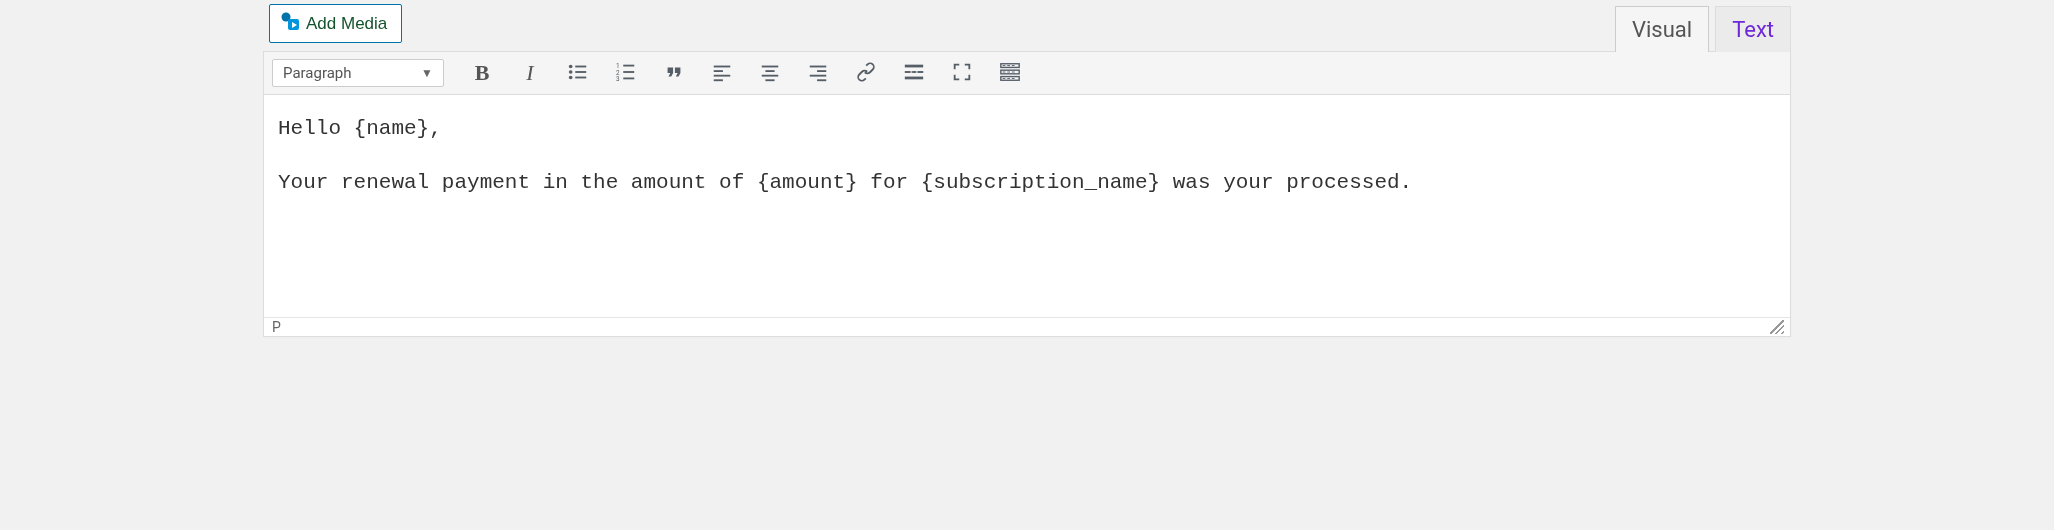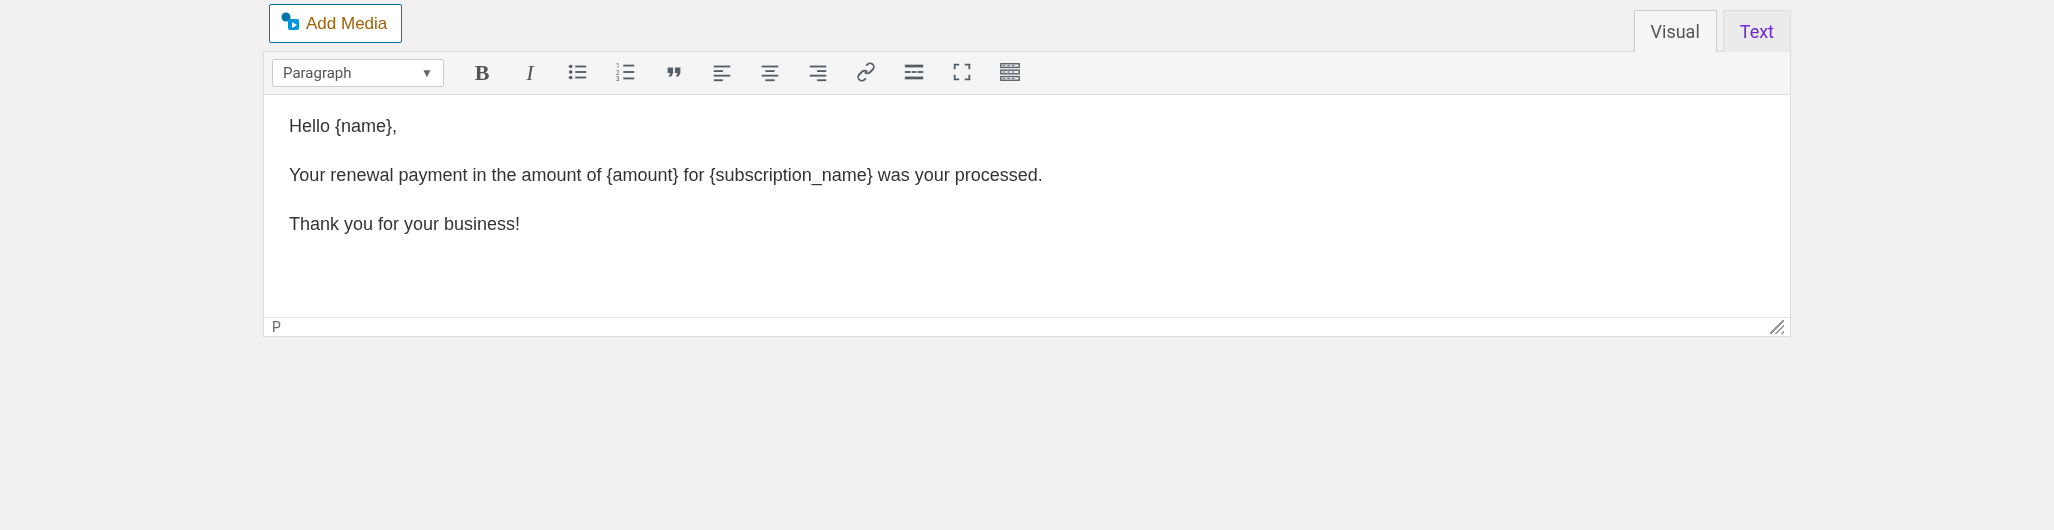--- a/index.html
+++ b/index.html
@@ -21,38 +21,38 @@
     display: flex;
     align-items: flex-end;
     justify-content: space-between;
     padding: 0;
   }
   .add-media {
     display: inline-flex;
     align-items: center;
     gap: 6px;
     background: #fff;
-    color: #a16207;
+    color: #14532d;
     border: 1px solid #0073aa;
     border-radius: 2px;
     padding: 6px 14px 6px 10px;
     font-size: 17px;
     font-weight: 400;
     cursor: pointer;
     margin: 4px 0 8px 12px;
   }
   .add-media svg { width: 20px; height: 20px; }
   .tabs {
     display: flex;
     align-items: flex-end;
     margin-right: 6px;
   }
   .tab {
     padding: 10px 16px;
-    font-size: 18px;
+    font-size: 22px;
     color: #555;
     background: #f6f6f6;
     border: 1px solid #ddd;
     border-bottom: none;
     cursor: pointer;
     position: relative;
     top: 1px;
   }
   .tab.inactive {
     background: #ebebeb;
@@ -108,25 +108,24 @@
     border-radius: 2px;
     margin-left: 8px;
   }
   .tb-btn svg { width: 22px; height: 22px; fill: #555d66; }
   .tb-btn .txt { font-family: Georgia, "Times New Roman", serif; font-size: 22px; font-weight: bold; color: #555; line-height: 1; }
   .tb-btn .txt.i { font-style: italic; font-weight: normal; }
   
   .content {
     padding: 18px 14px 24px 14px;
     min-height: 180px;
-    font-family: Liberation Sans, sans-serif;
-    font-size: 18px;
+    font-family: Liberation Mono, monospace;
+    font-size: 21px;
     color: #333;
     line-height: 1.5;
-    margin-left: 11px;
   }
   .content p { margin: 0 0 22px 0; }
   
   .statusbar {
     border-top: 1px solid #e5e5e5;
     background: #fff;
     display: flex;
     justify-content: space-between;
     align-items: center;
     padding: 1px 6px 1px 8px;
@@ -293,21 +292,20 @@
               <rect x="9" y="18.5" width="3" height="1"></rect>
               <rect x="14" y="18.5" width="3" height="1"></rect>
             </svg>
         </span>
       </div>
     </div>
 
     <div class="content">
       <p>Hello {name},</p>
       <p>Your renewal payment in the amount of {amount} for {subscription_name} was your processed.</p>
-      <p>Thank you for your business!</p>
     </div>
 
     <div class="statusbar">
       <span class="path">P</span>
       <span class="resize-handle"></span>
     </div>
 
   </div>
 </div>
 

